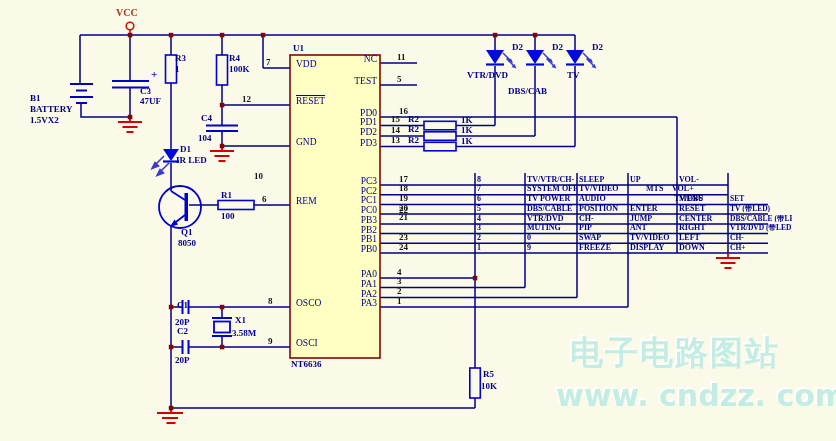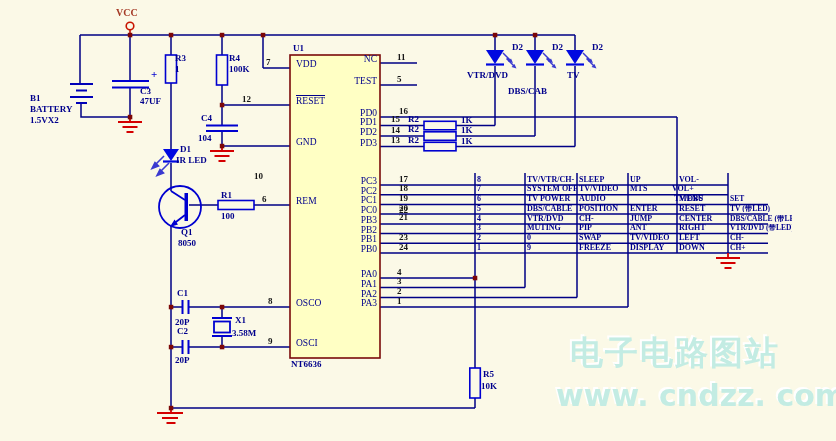--- a/index.html
+++ b/index.html
@@ -163,21 +163,21 @@
 <div class="lbl" style="left:201px;top:114px">C4</div>
 <div class="lbl" style="left:198px;top:134px">104</div>
 <div class="lbl" style="left:180px;top:145px">D1</div>
 <div class="lbl" style="left:176px;top:156px">IR LED</div>
 <div class="lbl" style="left:181px;top:228px">Q1</div>
 <div class="lbl" style="left:178px;top:239px">8050</div>
 <div class="lbl" style="left:221px;top:191px">R1</div>
 <div class="lbl" style="left:221px;top:212px">100</div>
 <div class="lbl" style="left:293px;top:44px">U1</div>
 <div class="lbl" style="left:291px;top:360px">NT6636</div>
-<div class="lbl" style="left:177px;top:289px">C1</div>
+<div class="lbl" style="left:177px;top:301px">C1</div>
 <div class="lbl" style="left:175px;top:318px">20P</div>
 <div class="lbl" style="left:177px;top:327px">C2</div>
 <div class="lbl" style="left:175px;top:356px">20P</div>
 <div class="lbl" style="left:235px;top:316px">X1</div>
 <div class="lbl" style="left:232px;top:329px">3.58M</div>
 <div class="lbl" style="left:483px;top:370px">R5</div>
 <div class="lbl" style="left:481px;top:382px">10K</div>
 <div class="lbl" style="left:512px;top:43px">D2</div>
 <div class="lbl" style="left:552px;top:43px">D2</div>
 <div class="lbl" style="left:592px;top:43px">D2</div>
@@ -243,21 +243,21 @@
     <div class="lbl" style="left: 408px; top: 135.5px;">R2</div>
     <div class="lbl" style="left: 461px; top: 136.5px;">1K</div>
     <div class="cell" style="left: 477px; top: 175.7px; width: 48px;">8</div>
     <div class="cell" style="left: 527px; top: 175.7px; width: 50px;">TV/VTR/CH-</div>
     <div class="cell" style="left: 579px; top: 175.7px; width: 49px;">SLEEP</div>
     <div class="cell" style="left: 630px; top: 175.7px; width: 58px;">UP</div>
     <div class="cell" style="left: 679px; top: 175.7px; width: 49px;">VOL-</div>
     <div class="cell" style="left: 477px; top: 185.4px; width: 48px;">7</div>
     <div class="cell" style="left: 527px; top: 185.4px; width: 50px;">SYSTEM OFF</div>
     <div class="cell" style="left: 579px; top: 185.4px; width: 49px;">TV/VIDEO</div>
-    <div class="cell" style="left: 630px; top: 185.4px; width: 55px;">MTS</div>
+    <div class="cell" style="left: 630px; top: 185.4px; width: 55px; padding-left: 16px;">MTS</div>
     <div class="cell" style="left: 672px; top: 185.4px; width: 40px;">VOL+</div>
     <div class="cell" style="left: 477px; top: 195.1px; width: 48px;">6</div>
     <div class="cell" style="left: 527px; top: 195.1px; width: 50px;">TV POWER</div>
     <div class="cell" style="left: 579px; top: 195.1px; width: 49px;">AUDIO</div>
     <div class="cell" style="left: 630px; top: 195.1px; width: 47px; padding-left: 44px;">TV/DBS</div>
     <div class="cell" style="left: 679px; top: 195.1px; width: 31px;">MENU</div>
     <div class="cell cell6" style="left: 730px; top: 195.1px; width: 62px;">SET</div>
     <div class="cell" style="left: 477px; top: 204.8px; width: 48px;">5</div>
     <div class="cell" style="left: 527px; top: 204.8px; width: 50px;">DBS/CABLE</div>
     <div class="cell" style="left: 579px; top: 204.8px; width: 49px;">POSITION</div>

